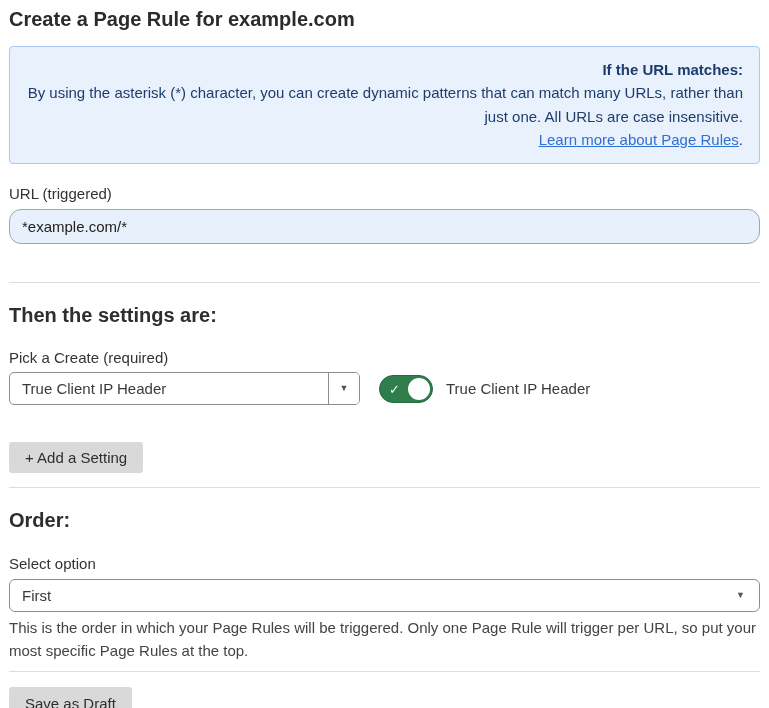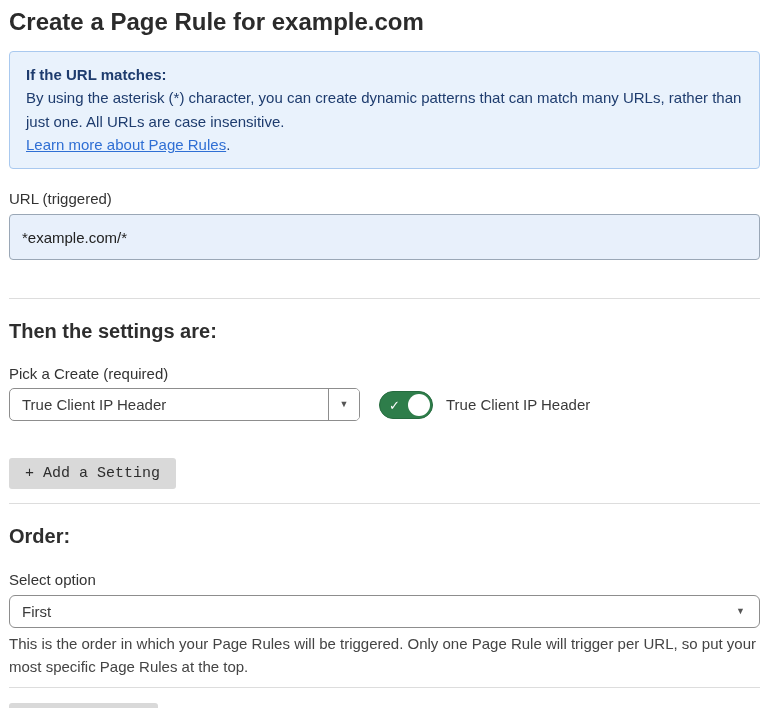--- a/index.html
+++ b/index.html
@@ -6,58 +6,59 @@
   html, body {
     width: 769px; height: 708px;
     background: #ffffff;
     font-family: "Liberation Sans", "DejaVu Sans", sans-serif;
     color: #333;
     overflow: hidden;
   }
   .page { padding: 6px 9px 0 9px; }
 
   h1.page-title {
-    font-size: 24px;
+    font-size: 20px;
     font-weight: bold;
     color: #2b2b2b;
     line-height: 1.3;
   }
 
   .info-box {
     margin-top: 14px;
     background: #e9f2fc;
     border: 1px solid #a9c9ef;
     border-radius: 4px;
     padding: 11px 16px 12px 16px;
     color: #1e3c6e;
     font-size: 15px;
     line-height: 1.55;
+    text-align: right;
   }
   .info-box .info-heading { font-weight: bold; }
   .info-box a.info-link {
     color: #2f6fd4;
     text-decoration: underline;
     cursor: pointer;
   }
   .info-box .info-link-suffix { color: #1e3c6e; }
 
   .field-label {
     display: block;
     font-size: 15px;
     color: #333;
   }
   .url-label { margin-top: 21px; }
 
   .url-input {
     margin-top: 7px;
     width: 100%;
-    height: 46px;
+    height: 35px;
     background: #e8f0fb;
     border: 1px solid #9aa7b6;
-    border-radius: 4px;
+    border-radius: 12px;
     padding: 0 12px;
     font-size: 15px;
     color: #222;
     font-family: "Liberation Sans", sans-serif;
     outline: none;
   }
 
   .divider {
     border: none;
     border-top: 1px solid #dddddd;
@@ -146,21 +147,21 @@
     margin-left: 13px;
     font-size: 15px;
     color: #3a3a3a;
   }
 
   .btn {
     display: inline-block;
     border: none;
     border-radius: 3px;
     font-size: 15px;
-    font-family: Liberation Mono, monospace;
+    font-family: Liberation Sans, sans-serif;
     padding: 0 16px;
     height: 31px;
     line-height: 31px;
     cursor: pointer;
   }
   .btn-gray {
     background: #d9d9d9;
     color: #2e2e2e;
   }
   .add-setting-btn { margin-top: 37px; }

